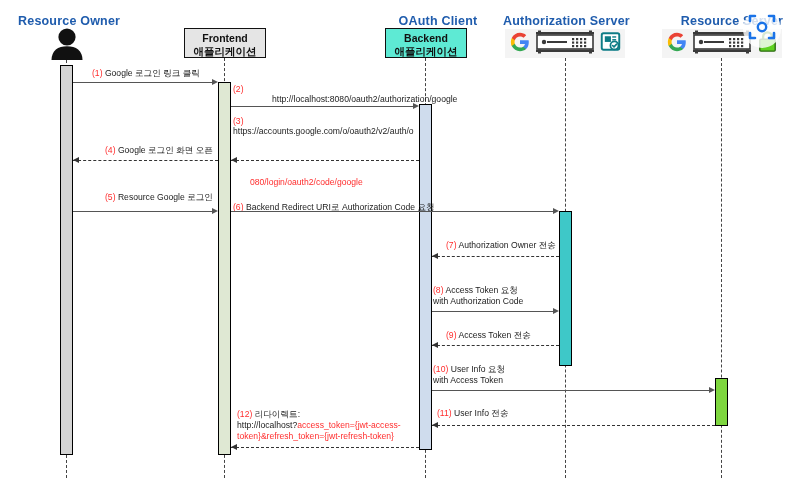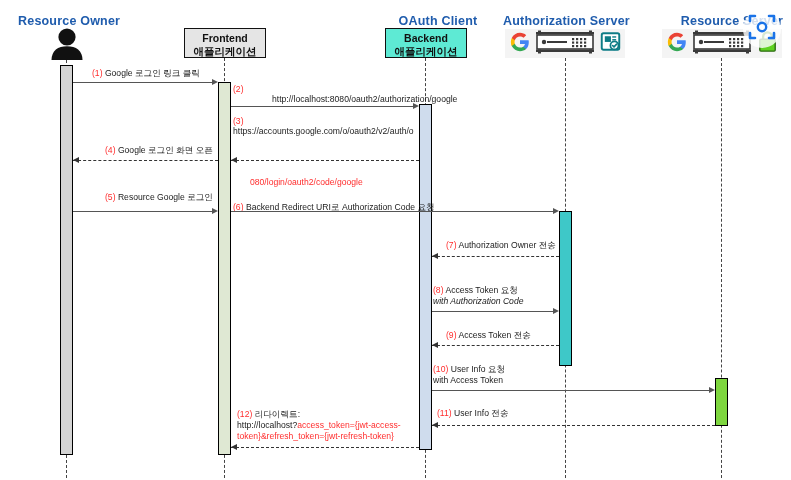--- a/index.html
+++ b/index.html
@@ -304,21 +304,21 @@
 
   <div class="msg-label" style="left:446px; top:240px;">
     <span class="num">(7)</span><span> Authorization Owner 전송</span>
   </div>
   <div class="msg-line dashed" style="left:432px; top:256px; width:127px;"></div>
   <div class="arrowhead arrow-left" style="left:432px; top:252.5px;"></div>
 
   <div class="msg-label" style="left:433px; top:285px;">
     <span class="num">(8)</span><span> Access Token 요청</span>
   </div>
-  <div class="msg-label" style="left:433px; top:296px;font-style:italic;">
+  <div class="msg-label" style="left:433px; top:296px;">
     <span>with Authorization Code</span>
   </div>
   <div class="msg-line" style="left:432px; top:311px; width:121px;"></div>
   <div class="arrowhead arrow-right" style="left:553px; top:307.5px;"></div>
 
   <div class="msg-label" style="left:446px; top:330px;">
     <span class="num">(9)</span><span> Access Token 전송</span>
   </div>
   <div class="msg-line dashed" style="left:432px; top:345px; width:127px;"></div>
   <div class="arrowhead arrow-left" style="left:432px; top:341.5px;"></div>

